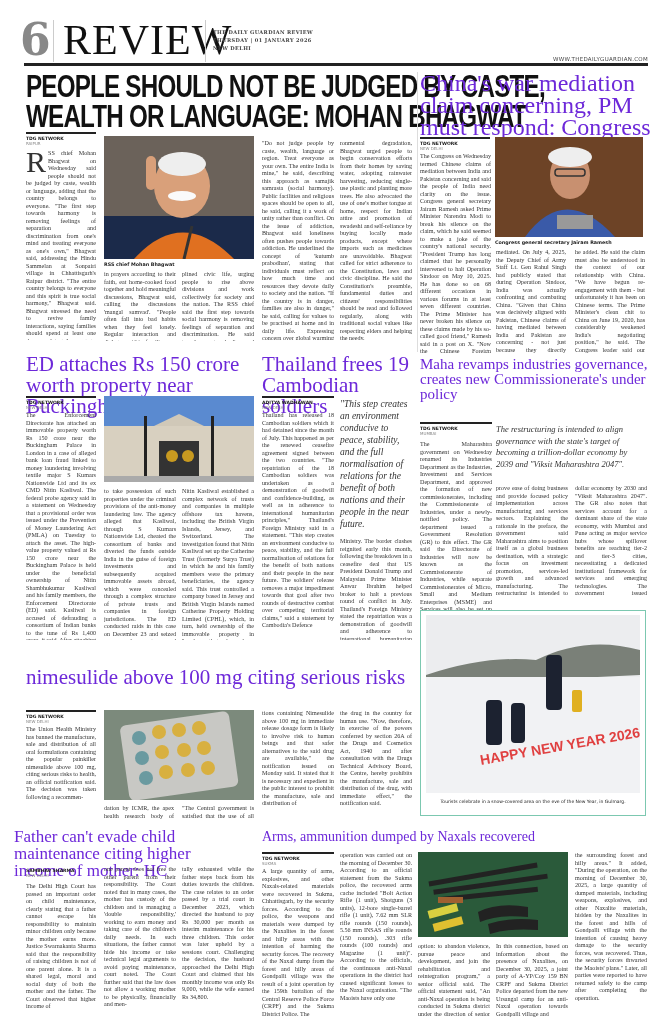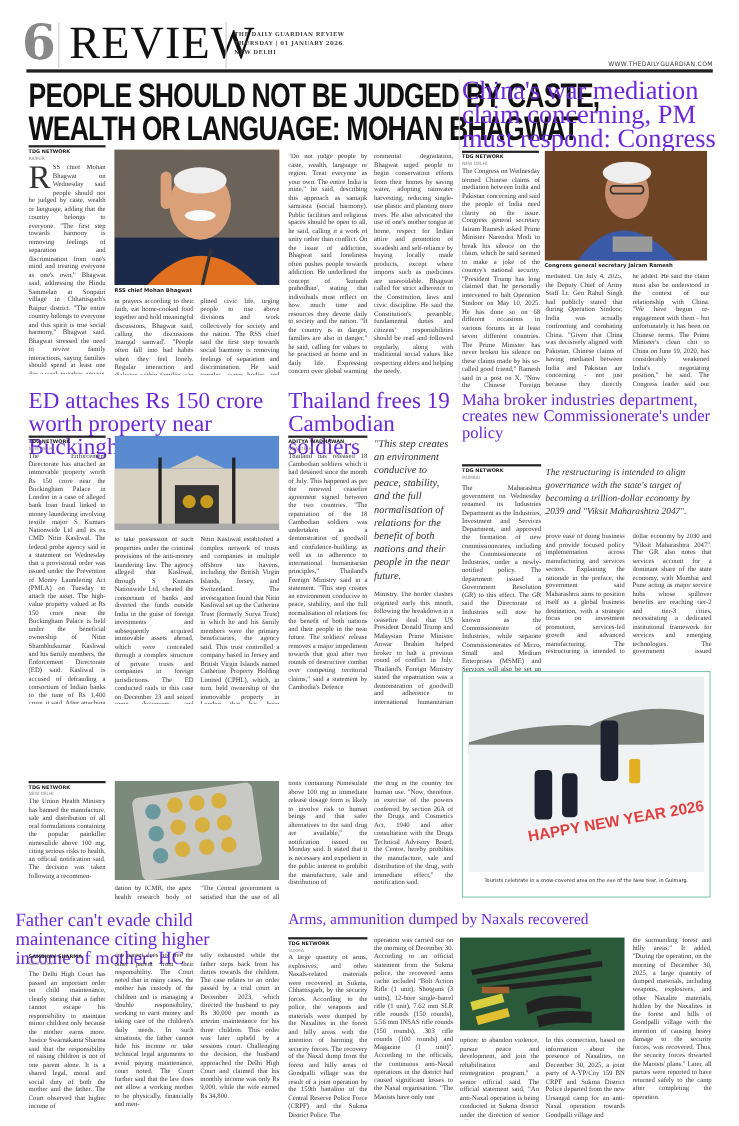--- a/index.html
+++ b/index.html
@@ -114,31 +114,32 @@
 
 <div class="abs h-serif" style="left:262px;top:354px;width:150px;font-size:21px;line-height:21px">Thailand frees 19 Cambodian soldiers</div>
 <div class="abs" style="left:262px;top:396px;width:72px">
   <div class="byline">ADITYA WADHAWAN</div>
   <div class="place">NEW DELHI</div>
 </div>
 <div class="abs col" style="left:262px;top:412px;width:72px;height:228px;overflow:hidden">Thailand has released 18 Cambodian soldiers which it had detained since the month of July. This happened as per the renewed ceasefire agreement signed between the two countries. "The repatriation of the 18 Cambodian soldiers was undertaken as a demonstration of goodwill and confidence-building, as well as in adherence to international humanitarian principles," Thailand's Foreign Ministry said in a statement. "This step creates an environment conducive to peace, stability, and the full normalisation of relations for the benefit of both nations and their people in the near future. The soldiers' release removes a major impediment towards that goal after two rounds of destructive combat over competing territorial claims," said a statement by Cambodia's Defence</div>
 <div class="abs quote" style="left:340px;top:398px;width:72px;font-size:9.5px;line-height:12px">"This step creates an environment conducive to peace, stability, and the full normalisation of relations for the benefit of both nations and their people in the near future.</div>
 <div class="abs col" style="left:340px;top:538px;width:72px;height:102px;overflow:hidden">Ministry. The border clashes reignited early this month, following the breakdown in a ceasefire deal that US President Donald Trump and Malaysian Prime Minister Anwar Ibrahim helped broker to halt a previous round of conflict in July. Thailand's Foreign Ministry stated the repatriation was a demonstration of goodwill and adherence to international humanitarian principles.</div>
 
-<div class="abs h-serif" style="left:420px;top:357px;width:250px;font-size:15px;line-height:15px">Maha broker industries department, creates new Commissionerate's under policy</div>
+<div class="abs h-serif" style="left:420px;top:357px;width:250px;font-size:15px;line-height:15px">Maha revamps industries governance, creates new Commissionerate's under policy</div>
 <div class="abs" style="left:420px;top:422px;width:72px">
   <div class="byline">TDG NETWORK</div>
   <div class="place">MUMBAI</div>
 </div>
 <div class="abs quote" style="left:496px;top:424px;width:150px;font-size:8.5px;line-height:11.5px">The restructuring is intended to align governance with the state's target of becoming a trillion-dollar economy by 2039 and "Viksit Maharashtra 2047".</div>
 <div class="abs col" style="left:420px;top:441px;width:72px;height:200px;overflow:hidden">The Maharashtra government on Wednesday renamed its Industries Department as the Industries, Investment and Services Department, and approved the formation of new commissionerates, including the Commissionerate of Industries, under a newly-notified policy. The department issued a Government Resolution (GR) to this effect. The GR said the Directorate of Industries will now be known as the Commissionerate of Industries, while separate Commissionerates of Micro, Small and Medium Enterprises (MSME) and Services will also be set up to strengthen institutional capacity, im-</div>
 <div class="abs col" style="left:496px;top:485px;width:72px;height:110px;overflow:hidden">prove ease of doing business and provide focused policy implementation across manufacturing and services sectors. Explaining the rationale in the preface, the government said Maharashtra aims to position itself as a global business destination, with a strategic focus on investment promotion, services-led growth and advanced manufacturing. The restructuring is intended to align governance with the state's target of becoming a trillion-</div>
 <div class="abs col" style="left:575px;top:485px;width:72px;height:110px;overflow:hidden">dollar economy by 2030 and "Viksit Maharashtra 2047". The GR also notes that services account for a dominant share of the state economy, with Mumbai and Pune acting as major service hubs whose spillover benefits are reaching tier-2 and tier-3 cities, necessitating a dedicated institutional framework for services and emerging technologies. The government issued Maharashtra Industry, Investment and Services Policy-2025 earlier this year.</div>
 
 <div class="abs h-serif" style="left:26px;top:666px;width:380px;font-size:21px;line-height:22px">
+  <div>nimesulide above 100 mg citing serious risks</div>
 </div>
 <div class="abs" style="left:26px;top:710px;width:70px">
   <div class="byline">TDG NETWORK</div>
   <div class="place">NEW DELHI</div>
 </div>
 <div class="abs col" style="left:26px;top:726px;width:70px;height:92px;overflow:hidden">The Union Health Ministry has banned the manufacture, sale and distribution of all oral formulations containing the popular painkiller nimesulide above 100 mg, citing serious risks to health, an official notification said. The decision was taken following a recommen-</div>
 <div class="abs photo" style="left:104px;top:710px;width:150px;height:90px">
   <svg width="150" height="90">
       <rect width="150" height="90" fill="#7c8a7c"></rect>
       <rect x="20" y="8" width="110" height="76" rx="6" fill="#c8c8c4" transform="rotate(-8 75 45)"></rect>

